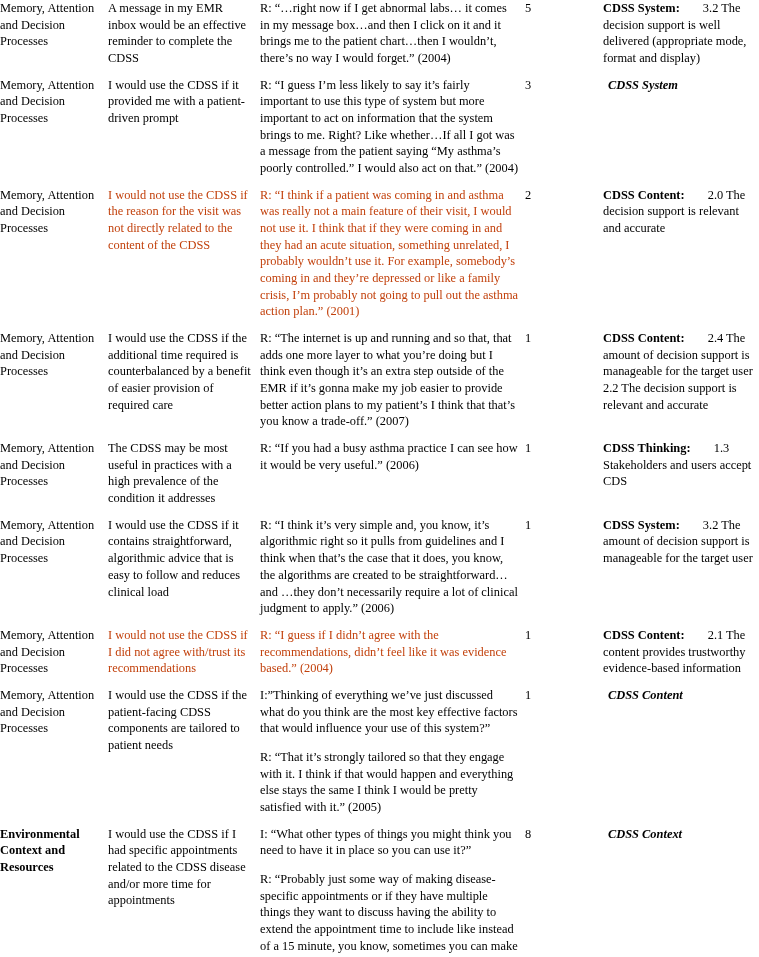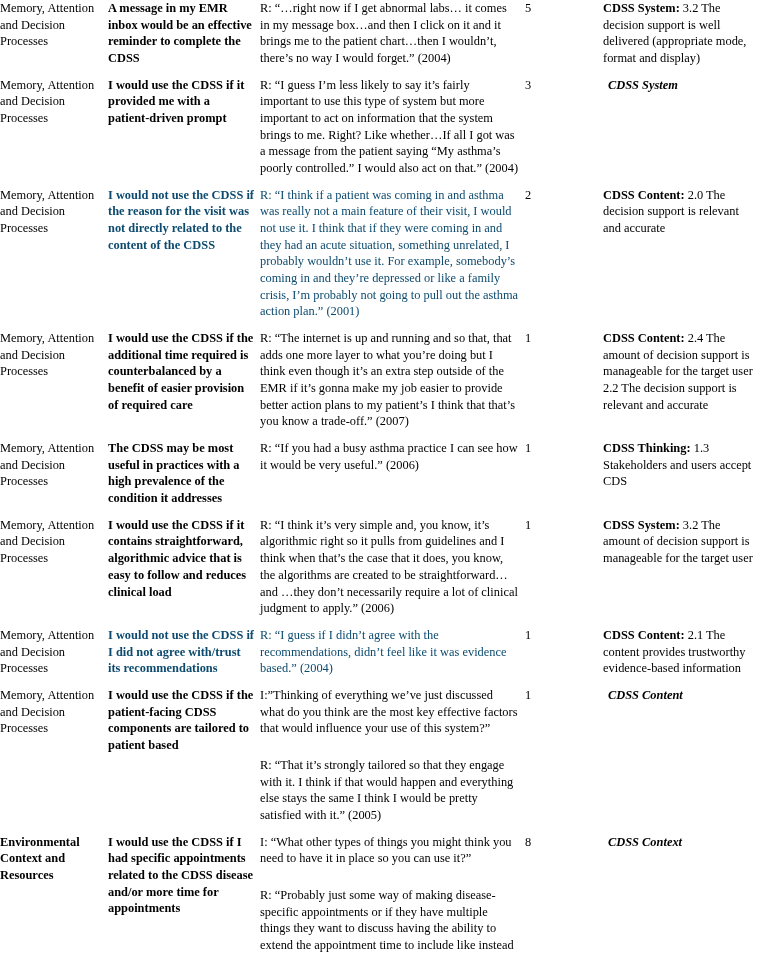--- a/index.html
+++ b/index.html
@@ -31,41 +31,40 @@
   col.c-belief   { width: 152px; }
   col.c-quote    { width: 265px; }
   col.c-count    { width: 78px;  }
   col.c-cdss     { width: 156px; }
 
   td.theme-cell {
     padding-left: 4px;
   }
   td.belief-cell {
     padding-left: 4px;
-    font-weight: bold;
   }
   td.quote-cell {
     padding-left: 4px;
   }
   td.count-cell {
     padding-left: 4px;
     text-align: left;
   }
   td.cdss-cell {
     padding-left: 10px;
   }
 
-  .red { color: #0c4a6e; }
+  .red { color: #c2410c; }
   .bold { font-weight: bold; }
 
   .para { margin: 0; }
-  .para + .para { margin-top: 20px; }
+  .para + .para { margin-top: 12px; }
 
   .cdss-label { font-weight: bold; }
-  .cdss-rest { font-weight: normal; }
+  .cdss-rest { font-weight: normal; margin-left: 20px; }
   .cdss-italic-label { font-weight: bold; font-style: italic; }
 
   .indent-sm { padding-left: 5px; display: inline-block; text-align: right; }
 
   tr.row-pad > td { padding-bottom: 10px; }
 </style>
 </head>
 <body>
 
 <table class="evidence-table">
@@ -135,21 +134,21 @@
         <td class="theme-cell"><span>Memory, Attention and Decision Processes</span></td>
         <td class="belief-cell"><span class="red">I would not use the CDSS if I did not agree with/trust its recommendations</span></td>
         <td class="quote-cell">
           <p class="para red">R: “I guess if I didn’t agree with the recommendations, didn’t feel like it was evidence based.” (2004)</p>
         </td>
         <td class="count-cell"><span>1</span></td>
         <td class="cdss-cell"><span class="cdss-label">CDSS Content:</span><span class="cdss-rest">  2.1 The content provides trustworthy evidence-based information</span></td>
       </tr>
       <tr class="row-pad">
         <td class="theme-cell"><span>Memory, Attention and Decision Processes</span></td>
-        <td class="belief-cell"><span>I would use the CDSS if the patient-facing CDSS components are tailored to patient based</span></td>
+        <td class="belief-cell"><span>I would use the CDSS if the patient-facing CDSS components are tailored to patient needs</span></td>
         <td class="quote-cell">
           <p class="para">I:”Thinking of everything we’ve just discussed what do you think are the most key effective factors that would influence your use of this system?”</p>
           <p class="para">R:  “That it’s strongly tailored so that they engage with it. I think if that would happen and everything else stays the same I think I would be pretty satisfied with it.” (2005)</p>
         </td>
         <td class="count-cell"><span>1</span></td>
         <td class="cdss-cell"><span class="cdss-italic-label indent-sm">CDSS Content</span></td>
       </tr>
       <tr class="row-pad">
         <td class="theme-cell"><span class="bold">Environmental Context and Resources</span></td>
         <td class="belief-cell"><span>I would use the CDSS if I had specific appointments related to the CDSS disease and/or more time for appointments</span></td>

